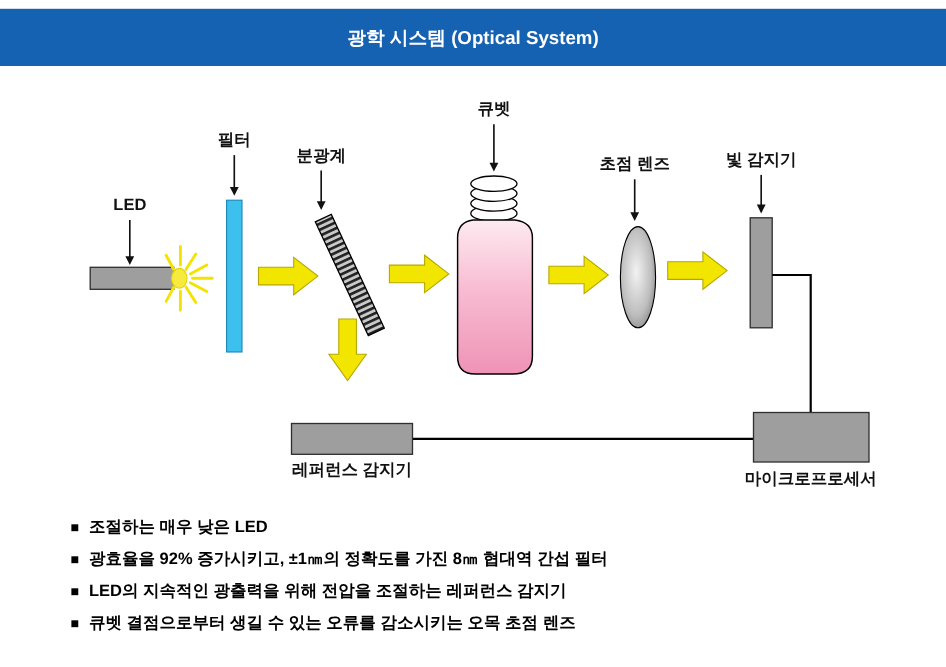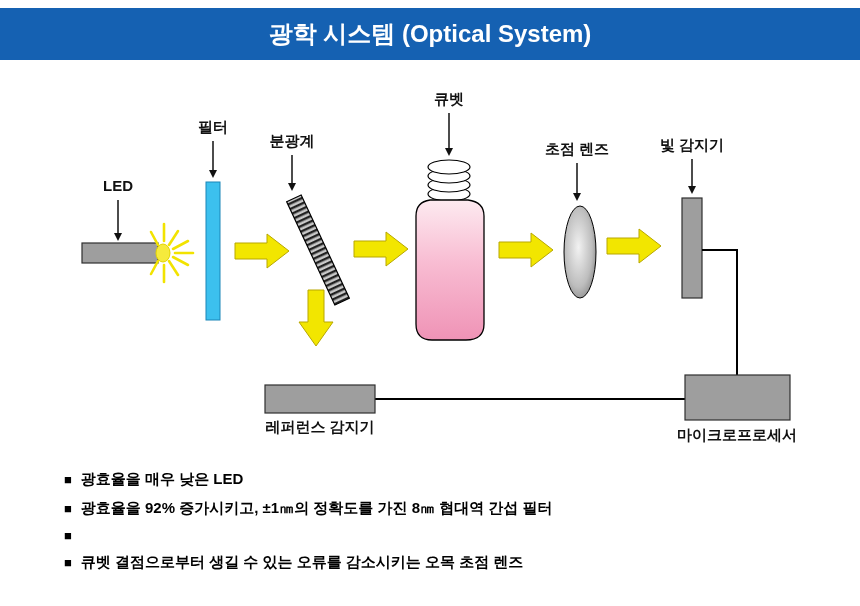--- a/index.html
+++ b/index.html
@@ -4,21 +4,21 @@
 <style>
   html,body { margin:0; padding:0; background:#ffffff; }
   .page {
     position:relative; width:860px; height:606px; background:#ffffff;
     font-family:"Liberation Sans", sans-serif; overflow:hidden;
   }
   .header {
     position:absolute; top:8px; left:0; width:860px; height:52px;
     background:#1561b2; display:flex; align-items:center; justify-content:center;
   }
-  .header h1 { margin:0; color:#ffffff; font-size:24px; font-weight:700; }
+  .header h1 { margin:0; color:#ffffff; font-size:17px; font-weight:700; }
   .diagram { position:absolute; top:60px; left:0; }
   svg text {
     font-family:"Liberation Sans", sans-serif; font-size:15px;
     font-weight:700; fill:#111111; text-anchor:middle;
   }
   .ptr { stroke:#111111; stroke-width:1.5; }
   .ptr-head { fill:#111111; }
   .comp { fill:#9e9e9e; stroke:#2f2f2f; stroke-width:1.2; }
   .yarrow { fill:#f2e600; stroke:#b8a700; stroke-width:1; }
   .ray { stroke:#f2e300; stroke-width:2.6; stroke-linecap:round; }
@@ -121,28 +121,29 @@
     <rect class="comp" x="265" y="325" width="110" height="28"></rect>
     <text x="320" y="372">레퍼런스 감지기</text>
 
     <rect class="comp" x="685" y="315" width="105" height="45"></rect>
     <text x="737" y="380">마이크로프로세서</text>
   </svg>
 
   <div class="notes">
     <div class="note-row">
       <span class="note-marker">■</span>
-      <span>광효율을 매우 낮은 LED</span>
+      <span>조절하는 매우 낮은 LED</span>
     </div>
     <div class="note-row">
       <span class="note-marker">■</span>
       <span>광효율을 92% 증가시키고, ±1㎚의 정확도를 가진 8㎚ 협대역 간섭 필터</span>
     </div>
     <div class="note-row">
       <span class="note-marker">■</span>
+      <span>LED의 지속적인 광출력을 위해 전압을 조절하는 레퍼런스 감지기</span>
     </div>
     <div class="note-row">
       <span class="note-marker">■</span>
       <span>큐벳 결점으로부터 생길 수 있는 오류를 감소시키는 오목 초점 렌즈</span>
     </div>
   </div>
 
 </div>
 
 </body></html>

